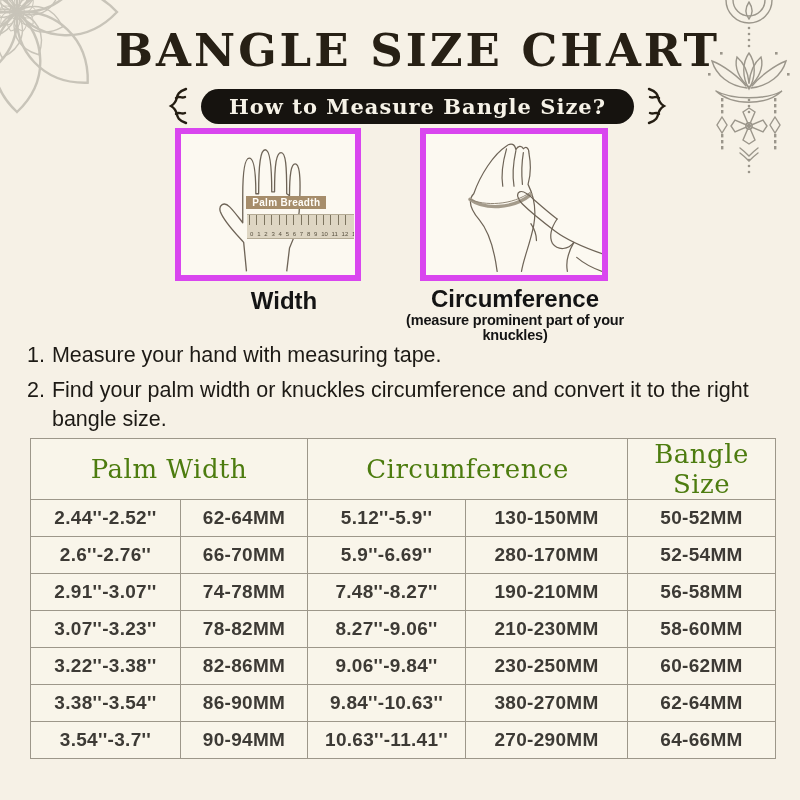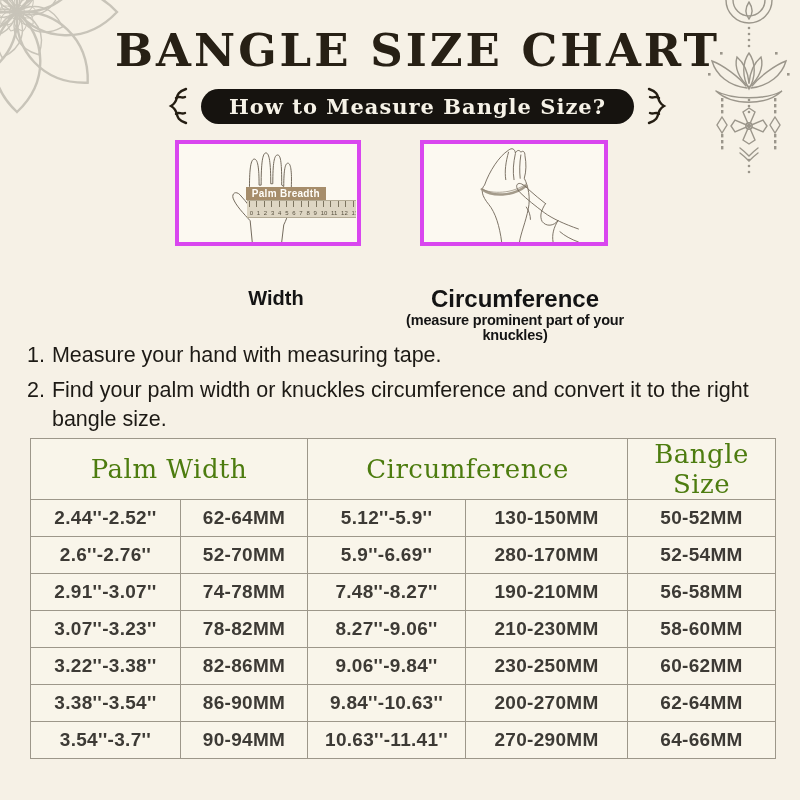--- a/index.html
+++ b/index.html
@@ -25,22 +25,22 @@
   }
   .pill{
     background:#16130f;color:#f6f2e7;border-radius:20px;
     font-family:"DejaVu Serif",serif;font-weight:bold;font-size:21px;
     letter-spacing:1px;padding:5px 28px;white-space:nowrap;
   }
   .flourish{width:27px;height:40px;}
   .flourish.flip{transform:scaleX(-1);}
   
   .illu-box{
-    position:absolute;top:140px;height:106px;
-    background:#fcf9f1;border:4px solid #d946ef;box-sizing:border-box;
+    position:absolute;top:128px;height:153px;
+    background:#fcf9f1;border:6px solid #d946ef;box-sizing:border-box;
   }
   #box-width{left:175px;width:186px;}
   #box-circ{left:420px;width:188px;}
   .illu-box svg{position:absolute;left:0;top:0;width:100%;height:100%;}
   .ruler{
     position:absolute;left:38%;right:1px;top:57%;height:16%;
     background:#ded6c3;border-top:1px solid #b4ab95;border-bottom:1px solid #b4ab95;
   }
   .ruler::before{
     content:"";position:absolute;left:2px;right:2px;top:0;height:42%;
@@ -50,21 +50,21 @@
     position:absolute;left:3px;right:0;bottom:1px;
     font-size:6px;color:#57503f;word-spacing:2.1px;white-space:nowrap;overflow:hidden;
   }
   .palm-label{
     position:absolute;left:37.5%;top:44%;
     background:#a68d6b;color:#fffdf8;font-size:10px;font-weight:bold;
     padding:1px 6px;letter-spacing:.3px;
   }
   
   .caption{position:absolute;top:287px;text-align:center;font-weight:bold;color:#141414;}
-  #cap-width{left:183px;width:186px;font-size:20px;}
+  #cap-width{left:191px;width:186px;font-size:24px;}
   #cap-circ{left:375px;width:280px;font-size:24px;line-height:1.02;}
   .subcaption{font-size:14.5px;font-weight:bold;letter-spacing:-0.2px;margin-top:2px;}
   
   .instructions{position:absolute;top:341px;left:27px;width:745px;}
   .step{display:flex;gap:7px;font-size:21.5px;line-height:29px;color:#1d1a15;margin-bottom:6px;}
   .step .num{flex:0 0 auto;}
   .step .txt{flex:1 1 auto;}
   
   .size-table{
     position:absolute;top:438px;left:30px;width:745px;
@@ -266,21 +266,21 @@
     <tbody>
       <tr>
         <td>2.44''-2.52''</td>
           <td>62-64MM</td>
           <td>5.12''-5.9''</td>
           <td>130-150MM</td>
           <td>50-52MM</td>
       </tr>
       <tr>
         <td>2.6''-2.76''</td>
-          <td>52-70MM</td>
+          <td>66-70MM</td>
           <td>5.9''-6.69''</td>
           <td>280-170MM</td>
           <td>52-54MM</td>
       </tr>
       <tr>
         <td>2.91''-3.07''</td>
           <td>74-78MM</td>
           <td>7.48''-8.27''</td>
           <td>190-210MM</td>
           <td>56-58MM</td>
@@ -296,21 +296,21 @@
         <td>3.22''-3.38''</td>
           <td>82-86MM</td>
           <td>9.06''-9.84''</td>
           <td>230-250MM</td>
           <td>60-62MM</td>
       </tr>
       <tr>
         <td>3.38''-3.54''</td>
           <td>86-90MM</td>
           <td>9.84''-10.63''</td>
-          <td>200-270MM</td>
+          <td>380-270MM</td>
           <td>62-64MM</td>
       </tr>
       <tr>
         <td>3.54''-3.7''</td>
           <td>90-94MM</td>
           <td>10.63''-11.41''</td>
           <td>270-290MM</td>
           <td>64-66MM</td>
       </tr>
     </tbody>

